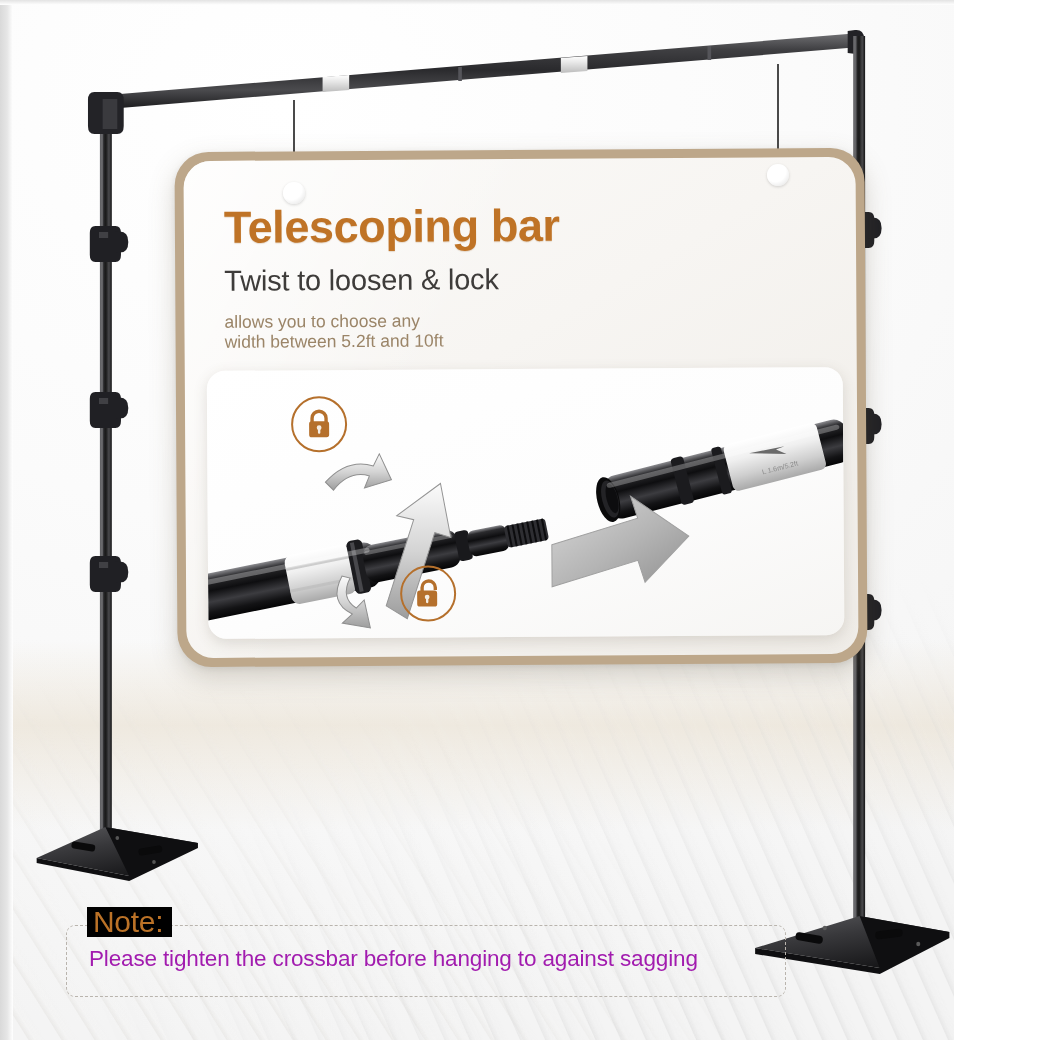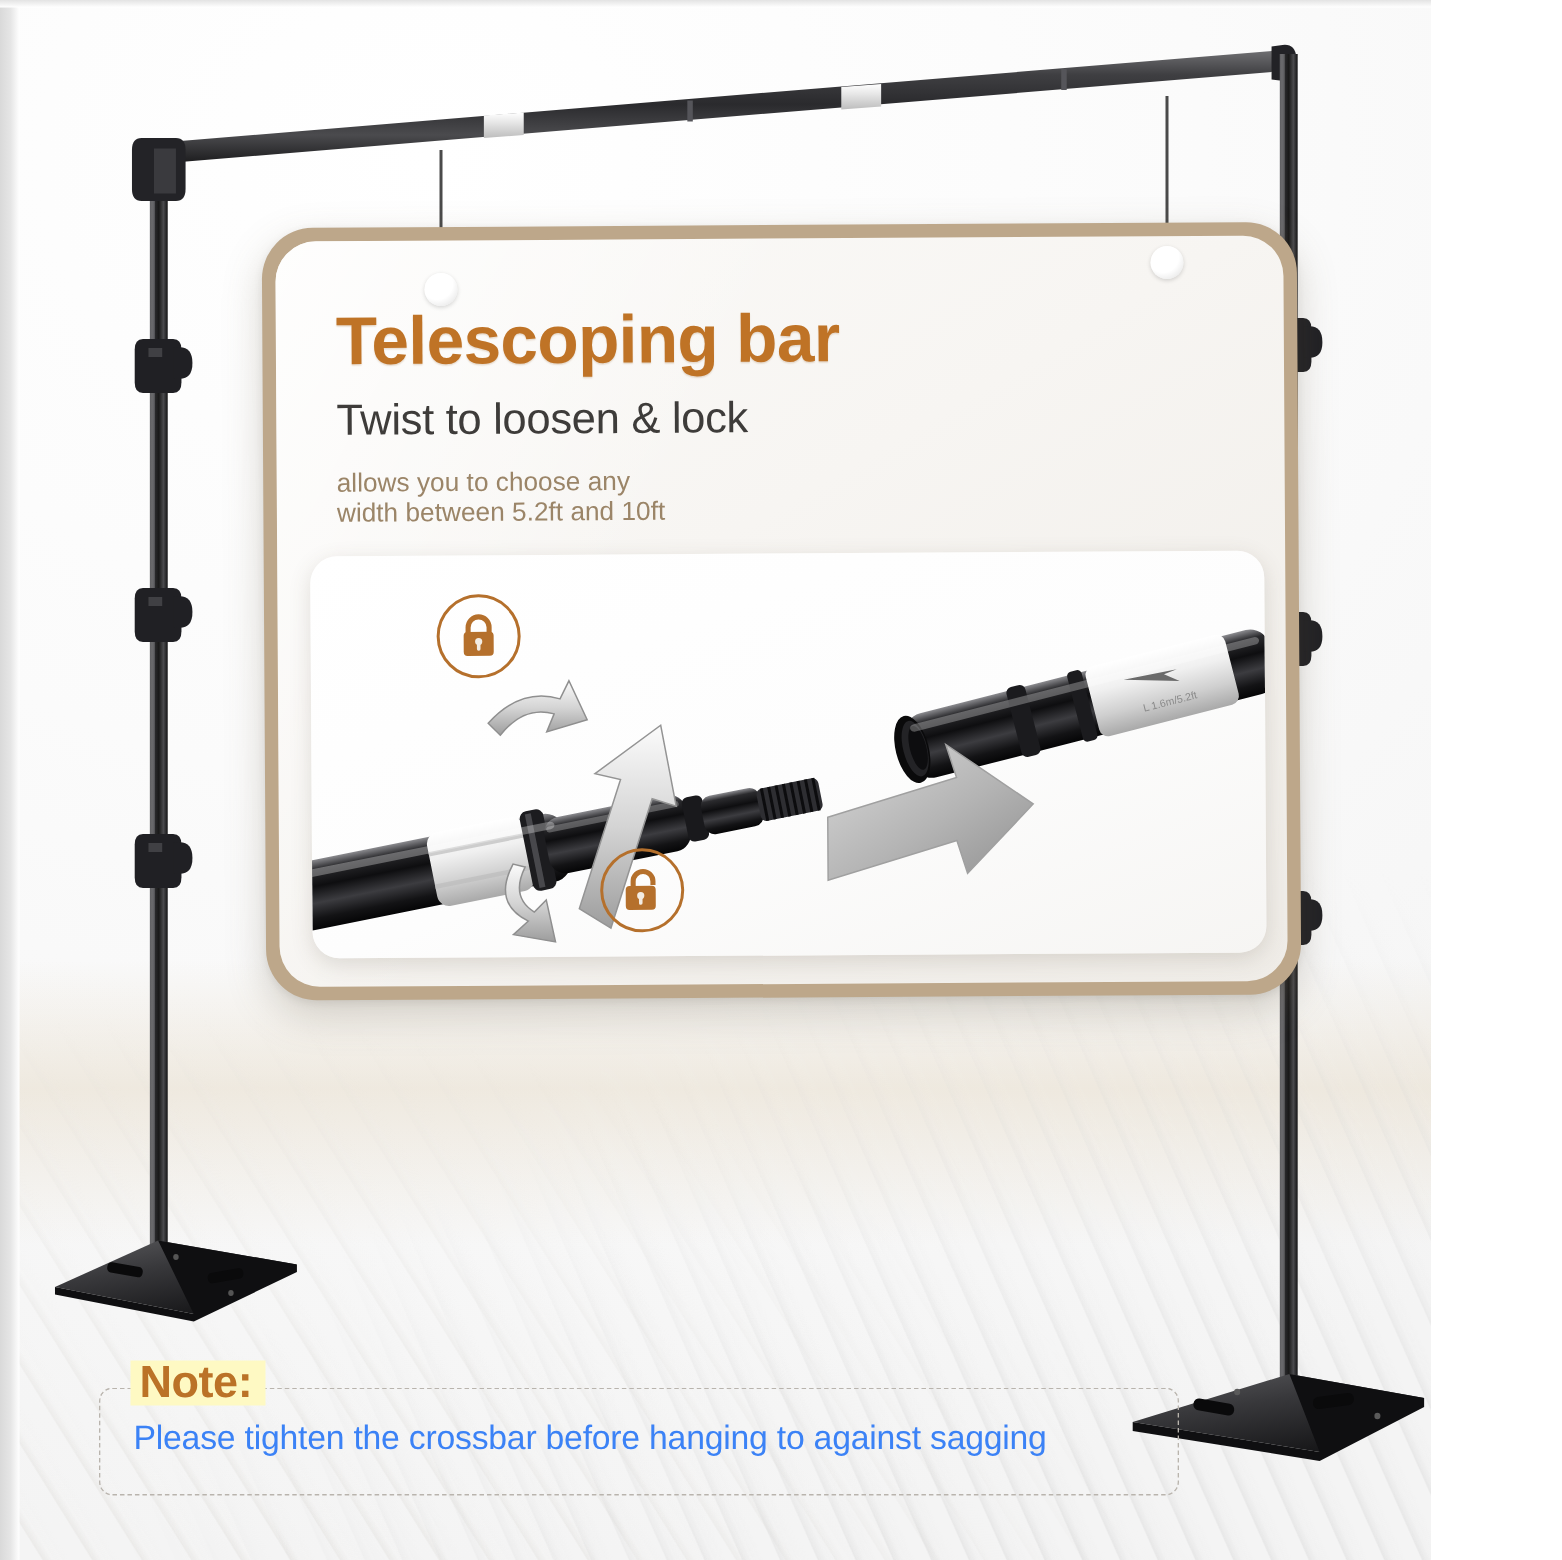--- a/index.html
+++ b/index.html
@@ -184,32 +184,32 @@
     left: 66px; top: 925px;
     width: 720px; height: 72px;
     border: 1.6px dashed #b9b4ad;
     border-radius: 9px;
     z-index: 40;
   }
   .note-label {
     position: absolute;
     left: 20px; top: -19px;
     padding: 0 9px 0 6px;
-    background: #fef9c3;
+    background: #000000;
     font-size: 30px;
-    font-weight: 700;
+    font-weight: 400;
     color: #bb7227;
     line-height: 1;
     letter-spacing: -.3px;
   }
   .note-text {
     position: absolute;
     left: 22px; top: 22px;
     font-size: 22.5px;
-    color: #3b82f6;
+    color: #a21caf;
     line-height: 1;
     letter-spacing: -.15px;
     white-space: nowrap;
   }
 </style>
 </head>
 <body>
 
 <div id="stage">
 

